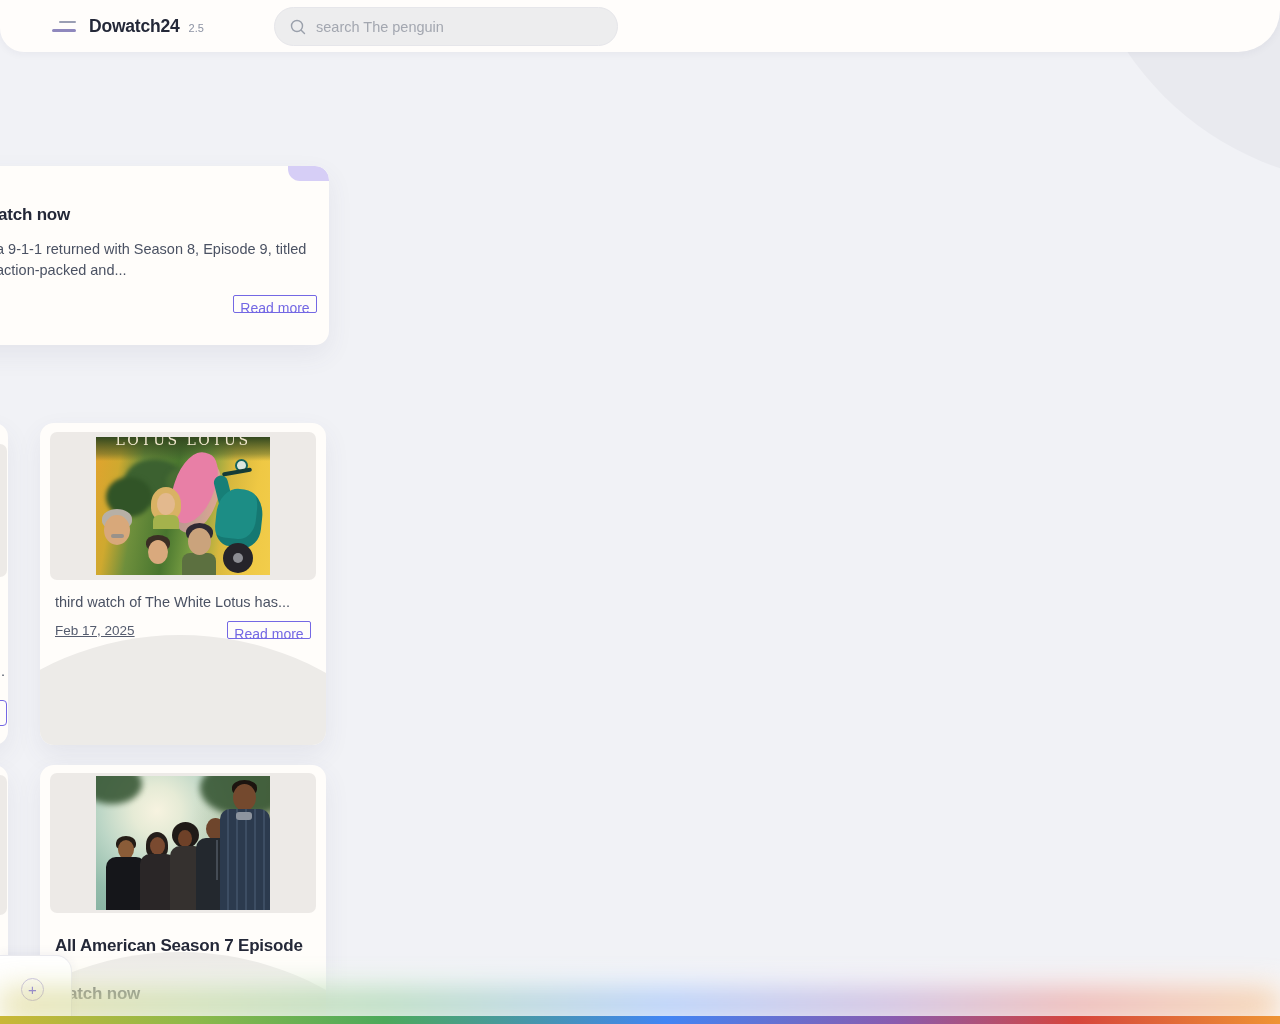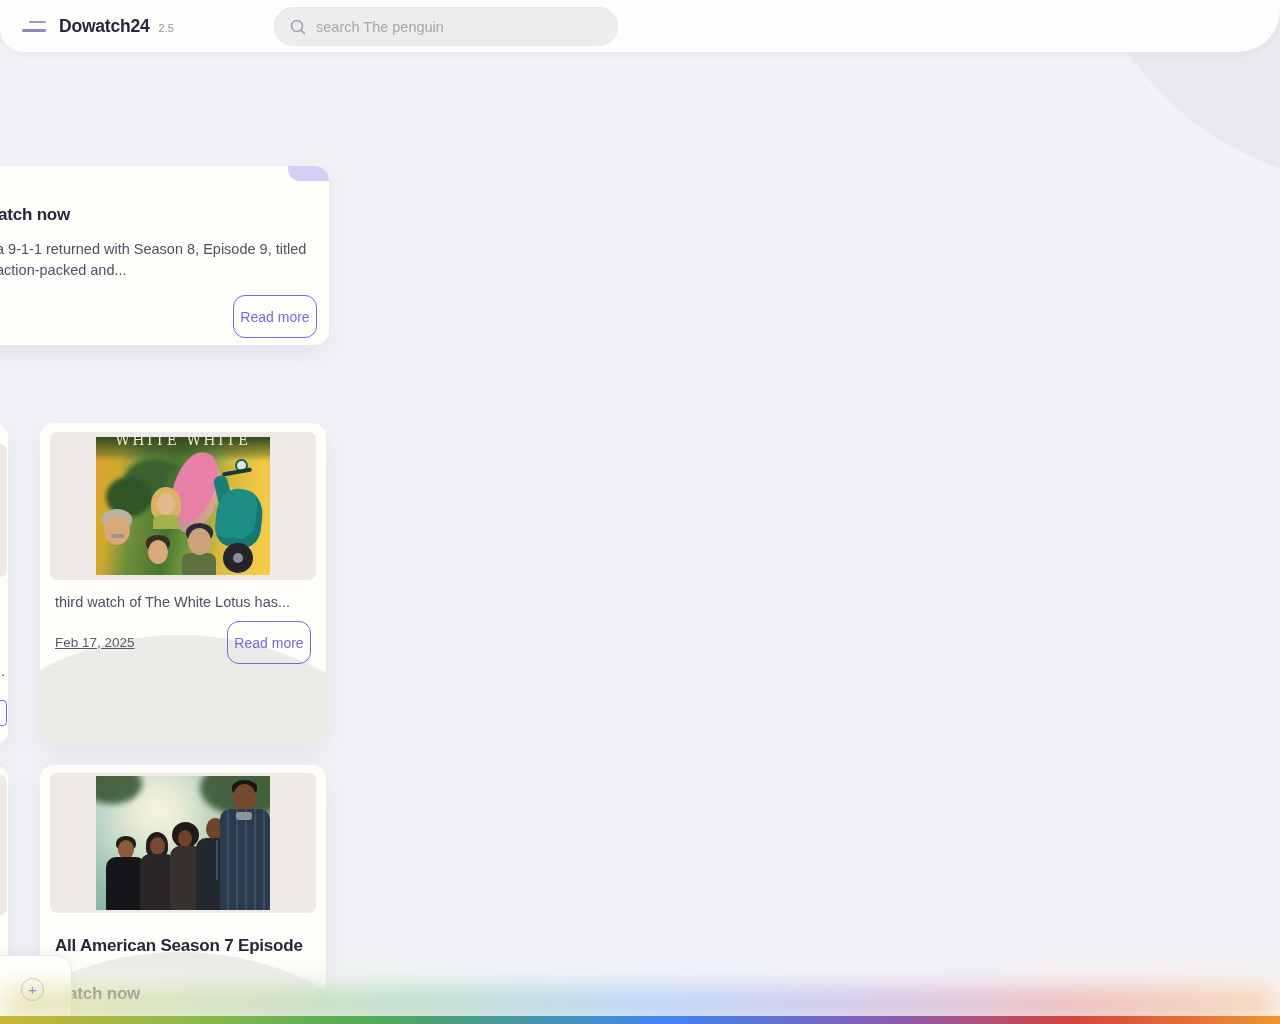--- a/index.html
+++ b/index.html
@@ -18,20 +18,21 @@
   }
 
   
   header {
     position:absolute; left:0; top:0; width:1280px; height:52px;
     background:#fffdfb;
     border-radius:0 0 42px 24px;
     box-shadow:0 2px 8px rgba(40,40,80,0.05);
     display:flex; align-items:center;
     z-index:30;
+    padding-left:30px;
   }
   .menu-icon { margin-left:22px; width:24px; height:15px; position:relative; cursor:pointer; }
   .menu-icon .bar1 { position:absolute; right:0; top:2px; width:17px; height:2.6px; border-radius:2px; background:#9a9eb3; }
   .menu-icon .bar2 { position:absolute; left:0; bottom:2px; width:24px; height:2.6px; border-radius:2px; background:#8f88bd; }
   .brand { margin-left:13px; font-size:17.5px; font-weight:bold; color:#242838; letter-spacing:-0.2px; }
   .version { margin-left:9px; font-size:11px; color:#8c92a3; position:relative; top:2px; }
   .search-pill {
     position:absolute; left:274px; top:7px; width:344px; height:39px;
     background:#ededee; border:1px solid #e6e6ea; border-radius:20px;
     display:flex; align-items:center; padding:0 14px;
@@ -66,22 +67,22 @@
   .card .body-text {
     position:relative; z-index:1; margin:12px 15px 0;
     font-size:14.5px; line-height:21px; color:#4b5263;
   }
   .card .footer-row {
     position:relative; z-index:1; margin:8px 15px 0;
     display:flex; align-items:center; justify-content:space-between;
   }
   .date { font-size:13.5px; color:#555c6e;text-decoration:underline; }
   .read-more {
-    display:inline-block; min-width:84px; height:43px; line-height:24px; text-align:center;
-    background:transparent; border:1px solid #7468e4; border-radius:12px;
+    display:inline-block; min-width:84px; height:18px; line-height:24px; text-align:center;
+    background:transparent; border:1px solid #7468e4; border-radius:2px;
     font-family:"Liberation Sans", sans-serif; font-size:14px; color:#7468e4; cursor:pointer;
   }
 
   
   .card-featured { left:-261px; top:166px; width:590px; height:179px; }
   .card-featured .tab {
     position:absolute; top:0; right:0; width:41px; height:15px;
     background:#d6cef6; border-radius:0 14px 0 12px; z-index:2;
   }
   .card-featured h3 { position:absolute; left:259px; top:37px; margin:0; white-space:nowrap; }
@@ -225,21 +226,21 @@
 
 <div class="card card-wl">
   <div class="blob"></div>
   <div class="frame">
     <div class="poster">
       <div class="wl-bg"></div>
       <div class="wl-leaf" style="left:28px;top:22px;width:60px;height:46px;background:#3c6130;"></div>
       <div class="wl-leaf" style="left:10px;top:40px;width:46px;height:40px;background:#315427;"></div>
       <div class="wl-leaf" style="left:70px;top:30px;width:40px;height:30px;background:#486d33;"></div>
       <div class="wl-topband"></div>
-      <div class="wl-title">WHITE WHITE</div>
+      <div class="wl-title">LOTUS LOTUS</div>
       <div class="wl-scarf"></div>
       <div class="wl-scoot-shield"></div>
       <div class="wl-scoot-light"></div>
       <div class="wl-scoot-bar"></div>
       <div class="wl-scoot-body"></div>
       <div class="wl-wheel"></div>
       <div class="wl-man-old">
           <div class="hair"></div>
           <div class="head"></div>
           <div class="stache"></div>

